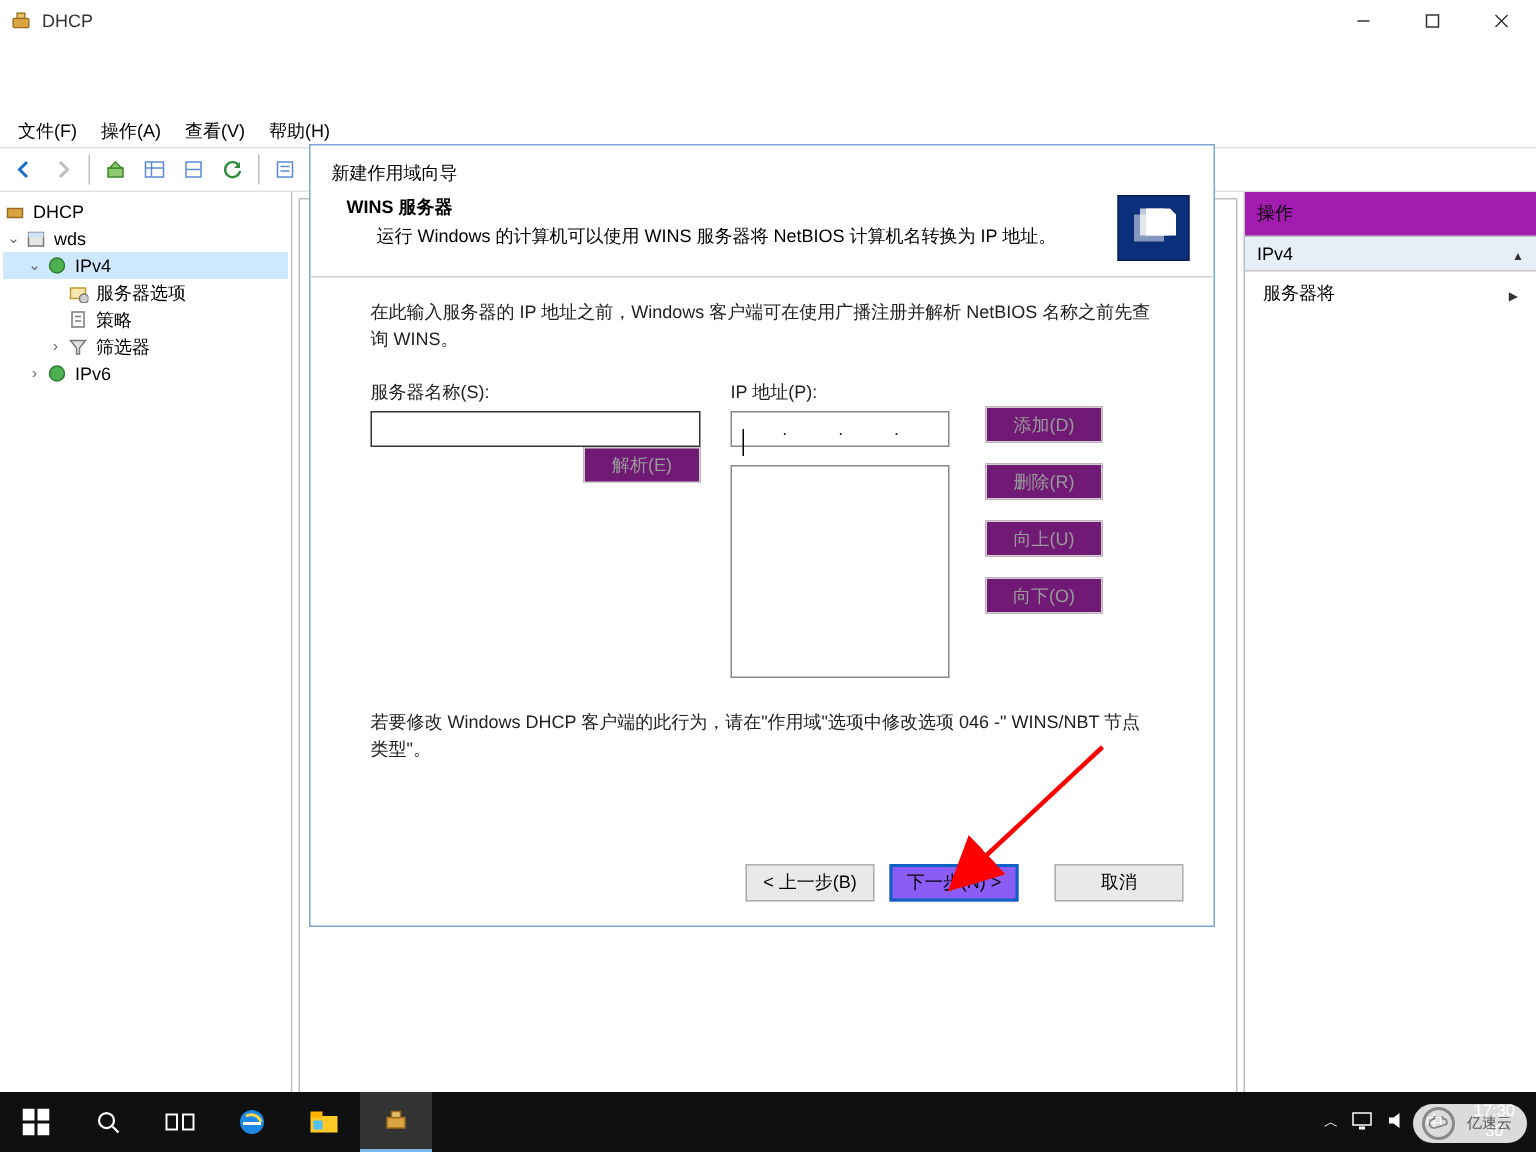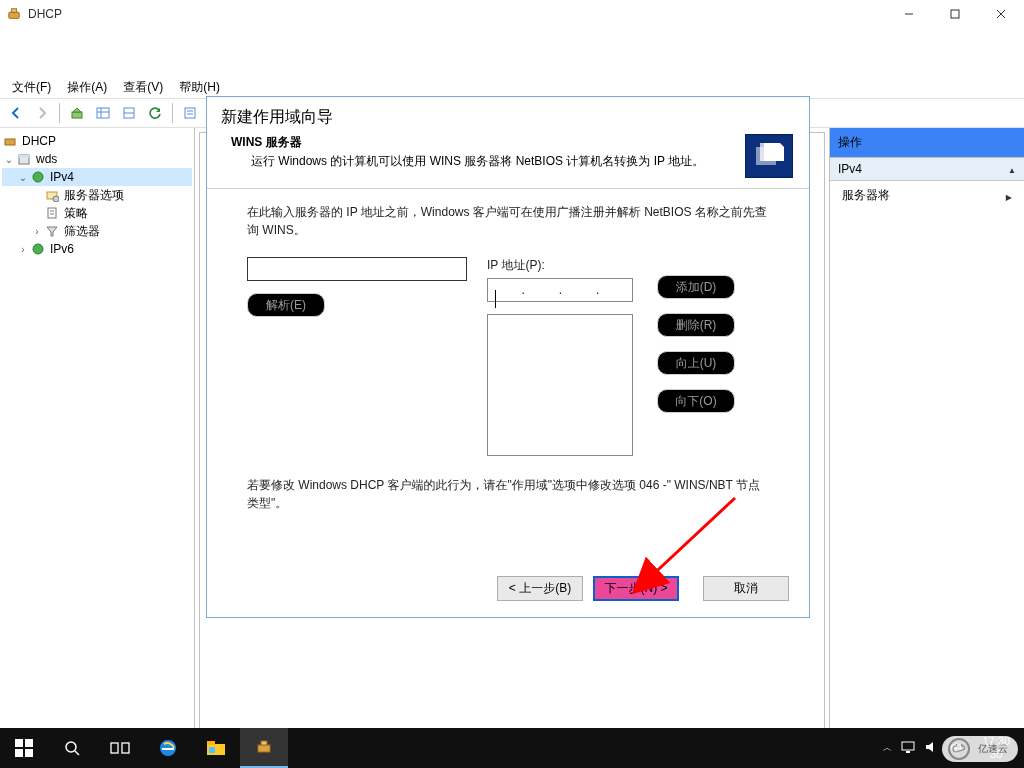--- a/index.html
+++ b/index.html
@@ -19,64 +19,64 @@
   
   .toolbar { height:30px; display:flex; align-items:center; padding:2px 4px; border-top:1px solid #e0e0e0; border-bottom:1px solid #e0e0e0; gap:2px; }
   .toolbar .tb { width:24px; height:24px; display:flex; align-items:center; justify-content:center; border:1px solid transparent; }
   .toolbar .sep { width:1px; height:20px; background:#c0c0c0; margin:0 3px; }
 
   
   .mainarea { display:flex; height:648px; }
   .treepane { width:195px; border-right:1px solid #c0c0c0; padding:4px 2px; font-size:12px; overflow:auto; }
   .centerpane { flex:1; background:#fff; position:relative; border-right:1px solid #c0c0c0; }
   .actionspane { width:194px; background:#fff; font-size:12px; }
-  .actions-header { padding:6px 8px; font-size:12px; background:#3b82f6; border-bottom:1px solid #c0c0c0;}
+  .actions-header { padding:6px 8px; font-size:12px; background:#a21caf; border-bottom:1px solid #c0c0c0;}
   .actions-band { background:#e6eef8; padding:4px 8px; border-bottom:1px solid #c8c8c8; display:flex; justify-content:space-between; align-items:center;}
   .actions-item { padding:6px 12px; display:flex; justify-content:space-between; align-items:center;}
   .arrow-up::after { content:"▲"; font-size:8px; color:#333;}
   .arrow-right::after { content:"▶"; font-size:8px; color:#333;}
 
   
   .tree-row { display:flex; align-items:center; height:18px; padding:1px 0; white-space:nowrap; }
   .tree-row.selected { background:#cde8ff; }
   .tw { display:inline-block; width:14px; text-align:center; color:#666; font-size:10px; }
   .tree-row .ic { width:16px; height:16px; margin-right:4px; display:inline-flex; align-items:center; justify-content:center; }
   .indent0 { padding-left:0px; }
   .indent1 { padding-left:14px; }
   .indent2 { padding-left:28px; }
   .indent3 { padding-left:42px; }
 
   
   .dialog { position:absolute; left:206px; top:96px; width:604px; height:522px; background:#fff; border:1px solid #7aa7d8; box-shadow:0 0 0 0; }
-  .dlg-title { padding:10px 14px 2px 14px; font-size:16px; }
+  .dlg-title { padding:10px 14px 2px 14px; font-size:12px; }
   .dlg-header { padding:4px 16px 10px 24px; display:flex; align-items:flex-start;gap:28px; }
   .dlg-header .txt { flex:1; font-size:12px; }
   .dlg-header .txt .bold { font-weight:700; }
   .dlg-iconbox { width:48px; height:44px; background:#0b2f7a; border:1px solid #062059; display:flex; align-items:center; justify-content:center; margin-left:10px;}
   .dlg-iconbox svg { fill:#fff; }
   .dlg-rule { height:1px; background:#d0d0d0; margin:0 0 10px 0;}
   .dlg-body { padding:4px 40px 0 40px; font-size:12px; color:#222; }
   .dlg-body .instr { margin-bottom:18px; line-height:1.5;}
   .formrow { display:flex; gap:20px; }
   .col { display:flex; flex-direction:column; }
   .lbl { margin-bottom:4px; }
   .txin { height:24px; border:1px solid #888; padding:2px 4px; font-size:12px; background:#fff; }
   .stdbtn { width:78px; height:24px; font-size:12px; background:#e9e9e9; border:1px solid #adadad; display:inline-flex; justify-content:center; align-items:center; }
-  .stdbtn.disabled { color:#9a9a9a; border-color:#cfcfcf; background:#000000;border-radius:10px; }
+  .stdbtn.disabled { color:#9a9a9a; border-color:#cfcfcf; background:#701a75; }
   .iplist { border:1px solid #888; height:142px; background:#fff; }
 
   .ipinput { height:24px; border:1px solid #888; background:#fff; display:flex; align-items:center; width:146px; font-size:12px;}
   .ipinput .seg { flex:1; text-align:center; }
   .ipinput .dot { width:6px; text-align:center;}
 
   .dlg-footnote { margin-top:20px; font-size:12px; line-height:1.5;}
 
   .dlg-buttons { position:absolute; right:20px; bottom:16px; display:flex; gap:10px;}
   .navbtn { width:86px; height:25px; font-size:12px; display:inline-flex; justify-content:center; align-items:center; background:#e9e9e9; border:1px solid #adadad;}
-  .navbtn.primary { border:2px solid #0b61c4; background:#ec4899;}
+  .navbtn.primary { border:2px solid #0b61c4; background:#8b5cf6;}
 
   
   .redarrow { position:absolute; left:615px; top:490px; width:130px; height:110px; pointer-events:none; }
 
   
   .center-stub { position:absolute; left:0; top:0; right:0; bottom:0; border:0; }
   .center-stub .inner { margin:4px; border:1px solid #c0c0c0; height:calc(100% - 8px);}
 
   
   .taskbar { position:absolute; left:0; bottom:0; width:1024px; height:40px; background:#101010; display:flex; align-items:center; color:#fff; font-size:12px;}
@@ -298,22 +298,23 @@
           </svg>
       </div>
     </div>
     <div class="dlg-rule"></div>
     <div class="dlg-body">
       <div class="instr">在此输入服务器的 IP 地址之前，Windows 客户端可在使用广播注册并解析 NetBIOS 名称之前先查询 WINS。</div>
 
       <div class="formrow">
 
         <div class="col" style="width:220px;">
+          <div class="lbl">服务器名称(S):</div>
           <input class="txin" style="width: 220px; border: 1.5px solid rgb(51, 51, 51);">
-          <div style="display:flex; margin-top:12px;">
+          <div style="display:flex; justify-content:flex-end; margin-top:0;">
             <div class="stdbtn disabled">解析(E)</div>
           </div>
         </div>
 
         <div class="col" style="width:150px;">
           <div class="lbl">IP 地址(P):</div>
           <div class="ipinput">
             <span class="seg" style="border-left:1px solid transparent; border-right:none; position:relative;">
                 <span style="position:absolute; left:6px; top:0; width:1px; height:18px; background:#000;"></span>
               </span>

